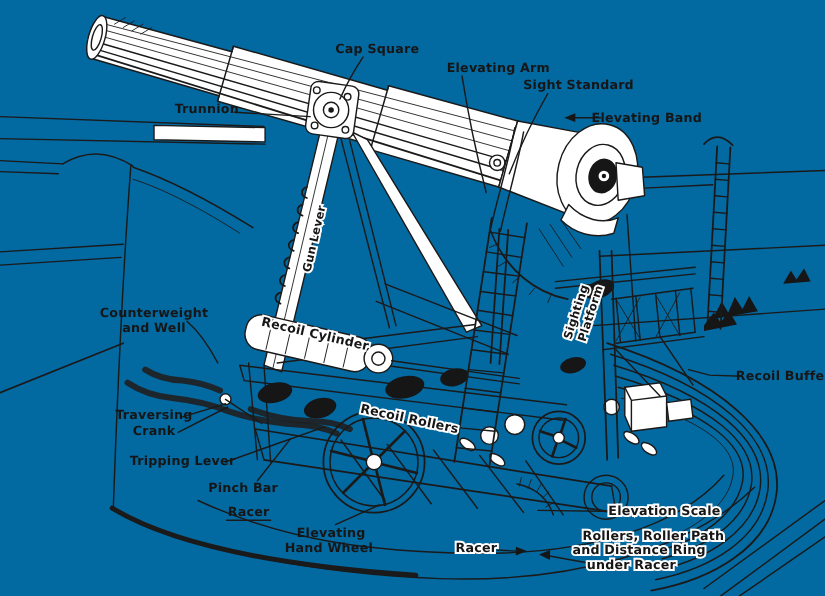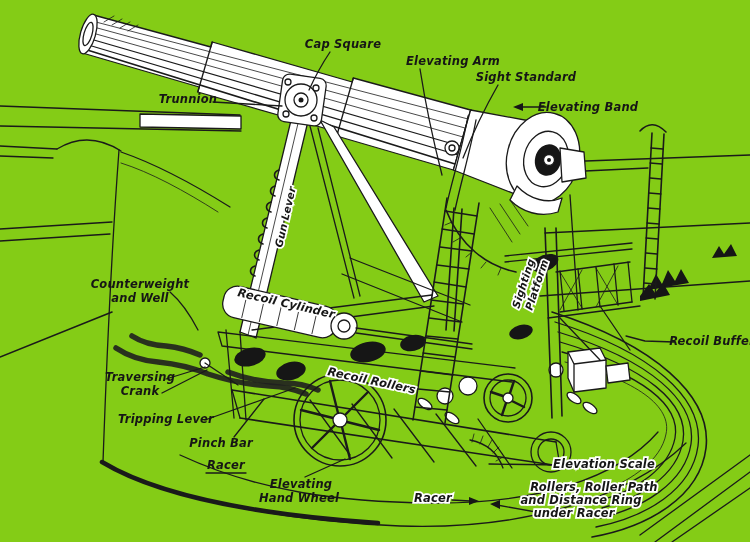--- a/index.html
+++ b/index.html
@@ -1,16 +1,16 @@
 <!DOCTYPE html>
 <html><head>
 <meta charset="utf-8">
 <style>
   html,body{margin:0;padding:0;background:#ffffff;}
-  .stage{width:750px;height:542px;background:#84cc16;overflow:hidden;position:relative;font-style:italic;}
+  .stage{width:750px;height:542px;background:#0369a1;overflow:hidden;position:relative;}
   svg{display:block;}
   .ink{stroke:#1a1a1a;fill:none;stroke-width:1.3;stroke-linecap:round;stroke-linejoin:round;}
   .thin{stroke-width:0.8;}
   .mid{stroke-width:1.6;}
   .thick{stroke-width:2.4;}
   .heavy{stroke-width:4.5;}
   .fillw{fill:#ffffff;stroke:#1a1a1a;stroke-width:1.3;stroke-linejoin:round;}
   .dark{fill:#161616;stroke:none;}
   .scrub{stroke:#1f1f1f;fill:none;stroke-width:5.5;stroke-linecap:round;opacity:.9;}
   .lbl{font-family:"DejaVu Sans","Liberation Sans",sans-serif;font-size:11.5px;font-weight:700;

